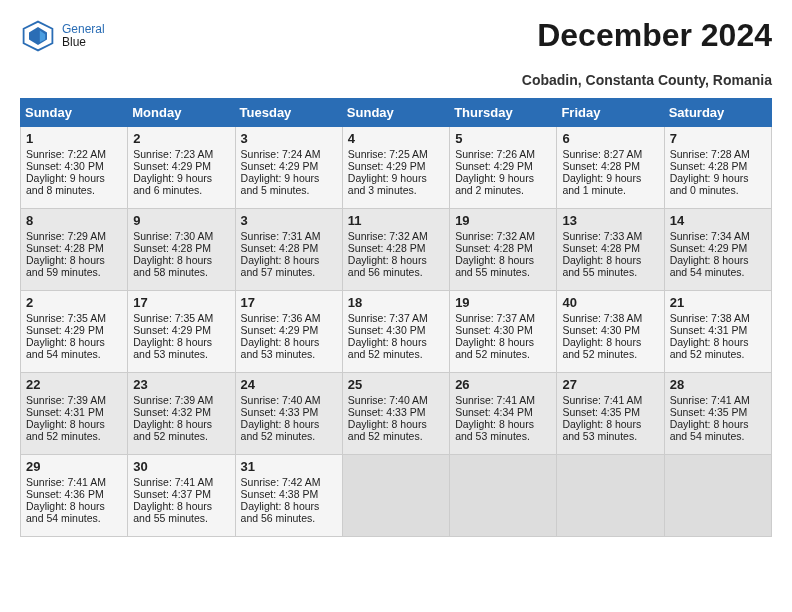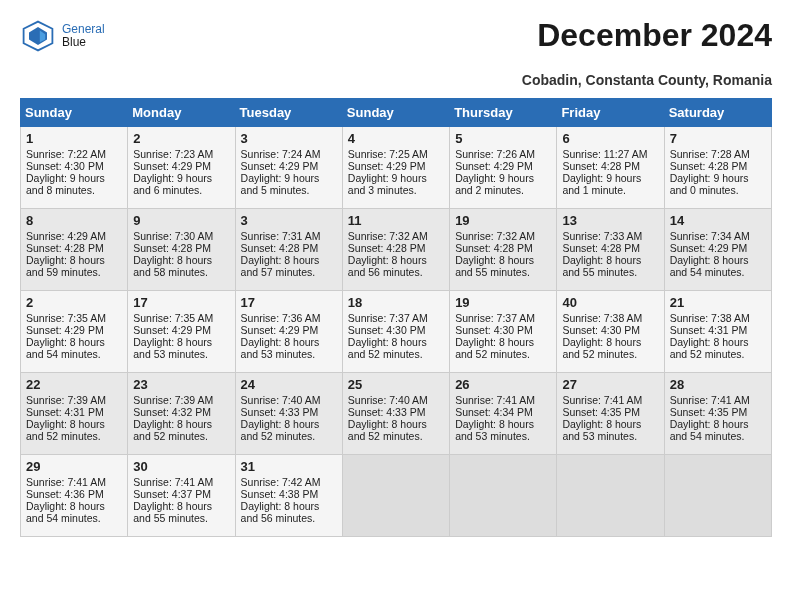--- a/index.html
+++ b/index.html
@@ -161,37 +161,37 @@
           </td>
           <td>
             <span class="day-num">5</span>
             <div>Sunrise: 7:26 AM</div>
             <div>Sunset: 4:29 PM</div>
             <div>Daylight: 9 hours</div>
             <div>and 2 minutes.</div>
           </td>
           <td>
             <span class="day-num">6</span>
-            <div>Sunrise: 11:27 AM</div>
+            <div>Sunrise: 8:27 AM</div>
             <div>Sunset: 4:28 PM</div>
             <div>Daylight: 9 hours</div>
             <div>and 1 minute.</div>
           </td>
           <td>
             <span class="day-num">7</span>
             <div>Sunrise: 7:28 AM</div>
             <div>Sunset: 4:28 PM</div>
             <div>Daylight: 9 hours</div>
             <div>and 0 minutes.</div>
           </td>
         </tr>
         <tr>
           <td>
             <span class="day-num">8</span>
-            <div>Sunrise: 4:29 AM</div>
+            <div>Sunrise: 7:29 AM</div>
             <div>Sunset: 4:28 PM</div>
             <div>Daylight: 8 hours</div>
             <div>and 59 minutes.</div>
           </td>
           <td>
             <span class="day-num">9</span>
             <div>Sunrise: 7:30 AM</div>
             <div>Sunset: 4:28 PM</div>
             <div>Daylight: 8 hours</div>
             <div>and 58 minutes.</div>

